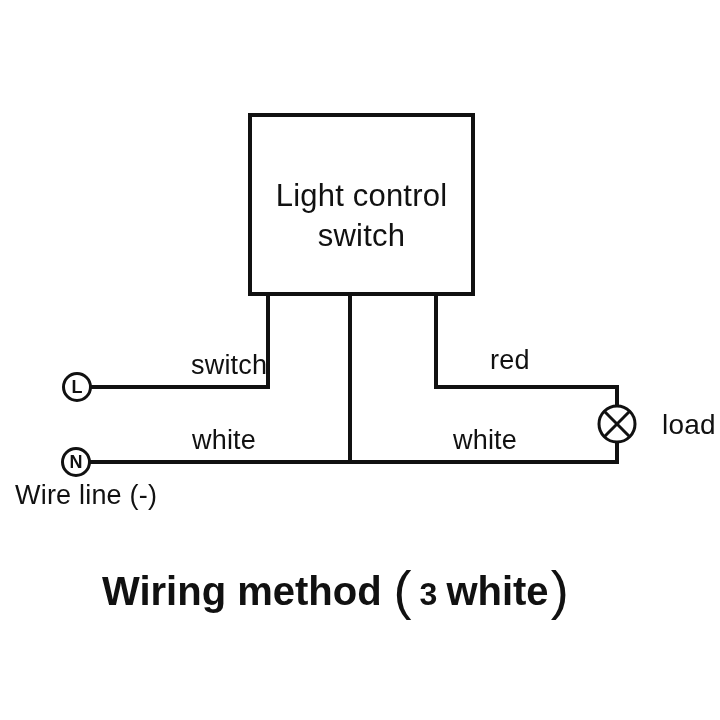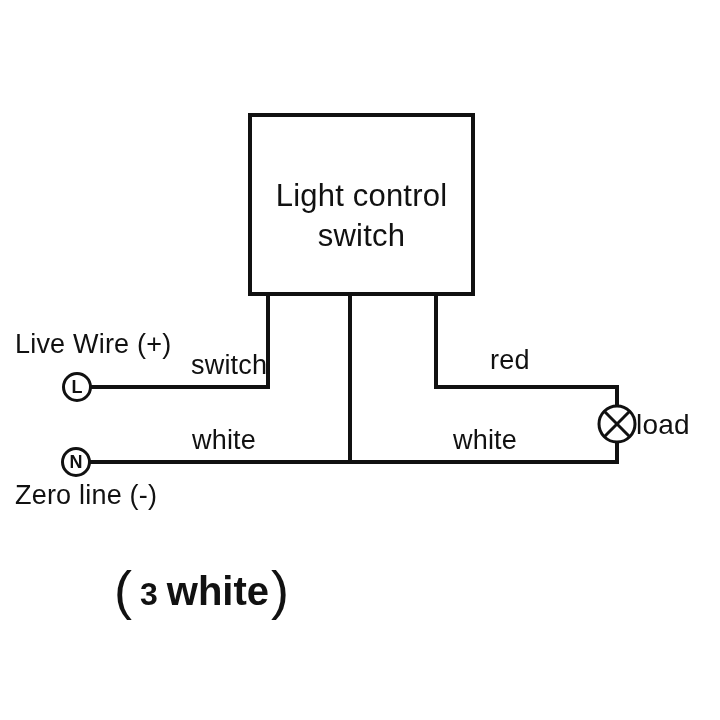--- a/index.html
+++ b/index.html
@@ -56,21 +56,21 @@
   .lamp{position:absolute;left:597px;top:404px;width:40px;height:40px;}
 
   
   .lbl{position:absolute;font-size:27px;white-space:nowrap;letter-spacing:0.2px;}
   .lbl-live{left:15px;top:329px;}
   .lbl-zero{left:15px;top:480px;}
   .lbl-black{left:191px;top:350px;}
   .lbl-white-left{left:192px;top:425px;}
   .lbl-red{left:454px;top:345px;margin-left:36px;}
   .lbl-white-right{left:453px;top:425px;}
-  .lbl-load{left:636px;top:409px;font-size:28px;}
+  .lbl-load{left:662px;top:409px;font-size:28px;}
 
   
   .title{
     position:absolute;left:102px;top:566px;width:520px;
     font-weight:700;font-size:40px;white-space:nowrap;
     display:flex;align-items:baseline;
   }
   .title .paren{
     font-weight:400;font-size:54px;line-height:40px;
     position:relative;top:4px;
@@ -106,28 +106,28 @@
   </div>
 
   <div class="lamp">
     <svg width="40" height="40" viewBox="0 0 40 40">
       <circle cx="20" cy="20" r="18" fill="#ffffff" stroke="#111111" stroke-width="3"></circle>
       <line x1="7.3" y1="7.3" x2="32.7" y2="32.7" stroke="#111111" stroke-width="3"></line>
       <line x1="32.7" y1="7.3" x2="7.3" y2="32.7" stroke="#111111" stroke-width="3"></line>
     </svg>
   </div>
 
-  <div class="lbl lbl-live">Live Wire (+)</div>
-  <div class="lbl lbl-zero">Zero line (-)</div>
+  <div class="lbl lbl-zero">Wire line (-)</div>
   <div class="lbl lbl-black">switch</div>
   <div class="lbl lbl-white-left">white</div>
   <div class="lbl lbl-red">red</div>
   <div class="lbl lbl-white-right">white</div>
   <div class="lbl lbl-load">load</div>
 
   <div class="title">
+    <span>Wiring method</span>
     <span class="paren open">(</span>
     <span class="count">3</span>
     <span>white</span>
     <span class="paren close">)</span>
   </div>
 
 </div>
 
 </body></html>

